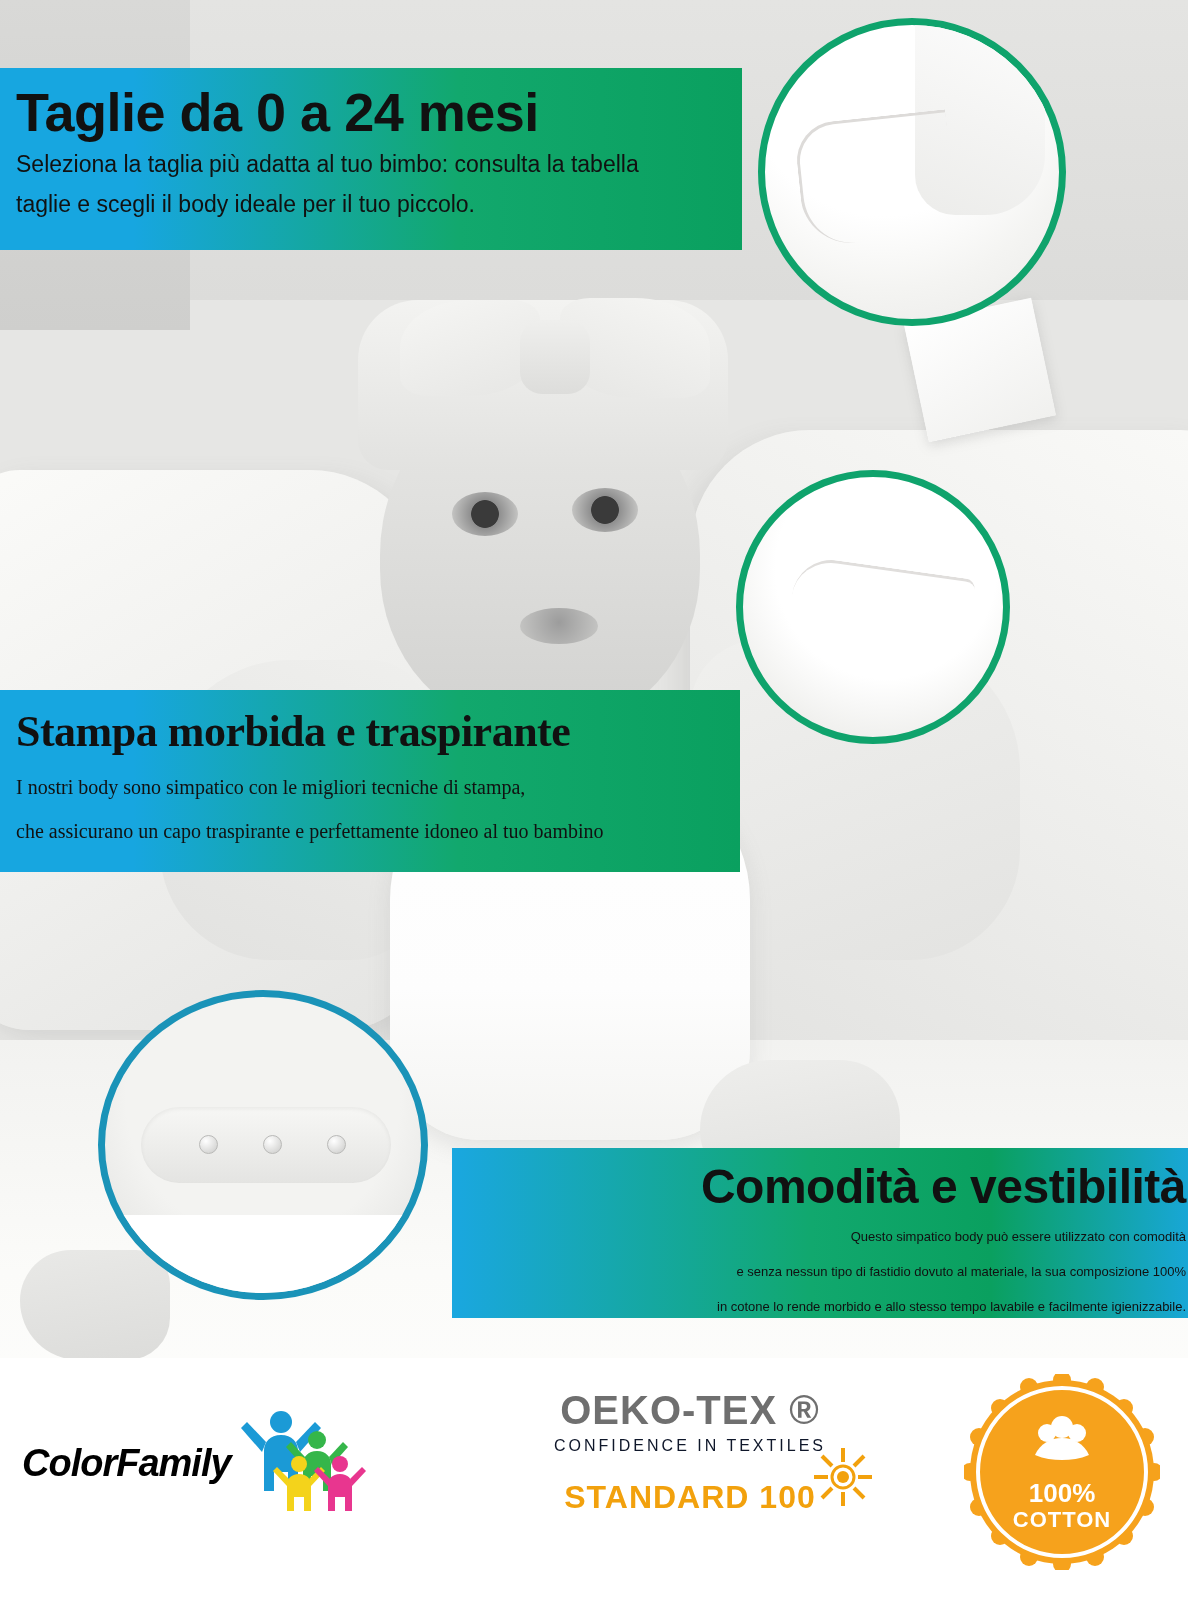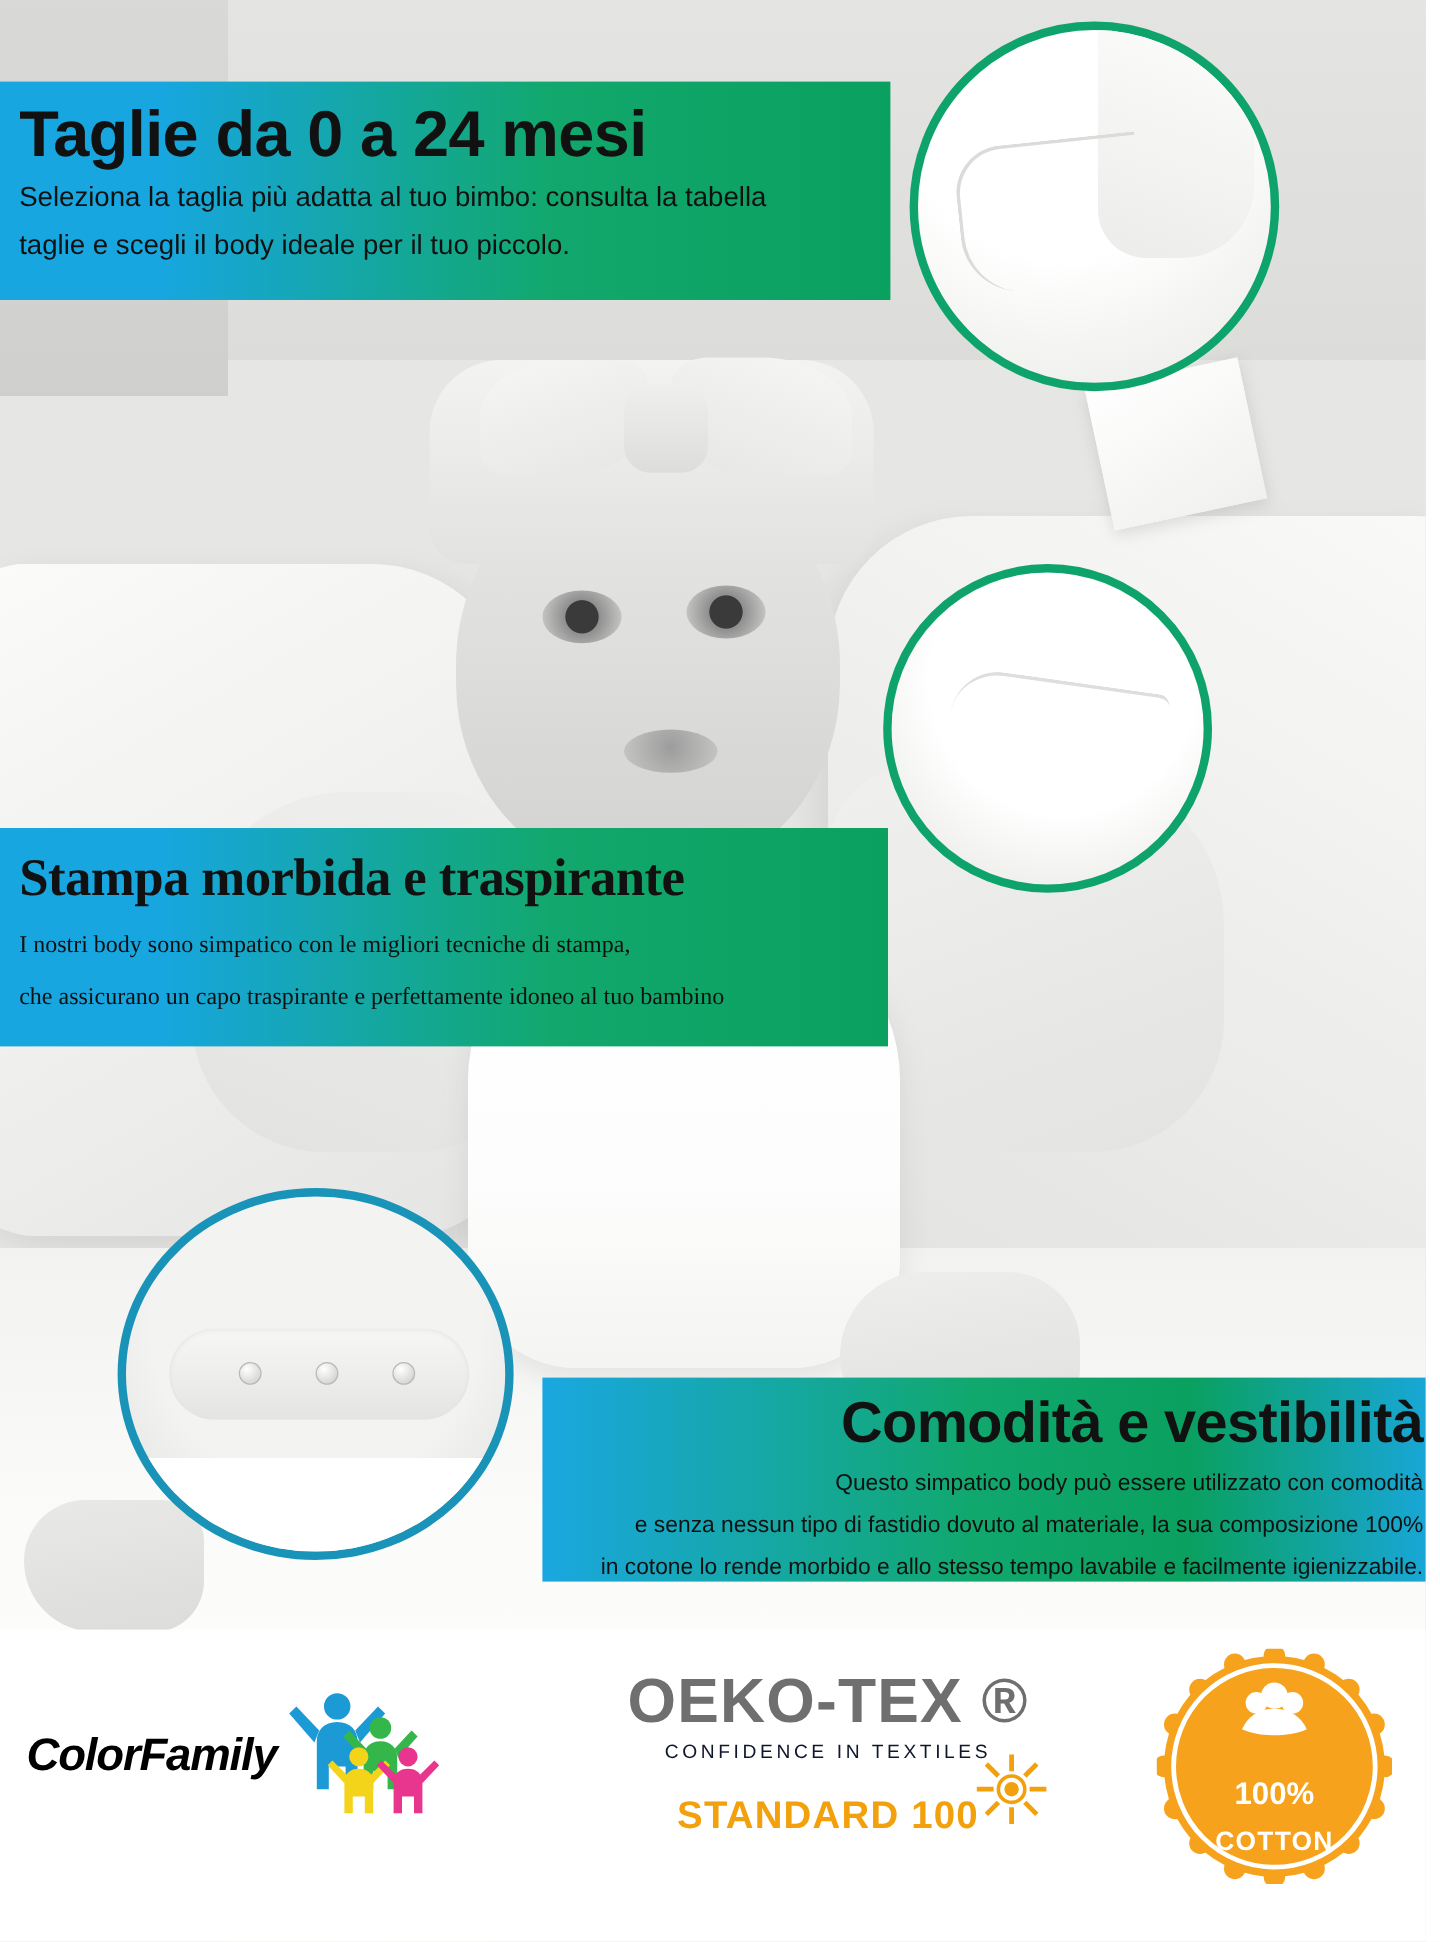--- a/index.html
+++ b/index.html
@@ -175,21 +175,21 @@
   #banner-print p { font-size: 20px; line-height: 34px; margin-top: 10px; }
 
   #banner-comfort {
     left: 452px; top: 1148px; width: 748px; height: 170px;
     padding: 10px 14px 0 14px;
     box-sizing: border-box;
     background: linear-gradient(90deg, #1aa7e0 0%, #11a86e 48%, #0aa05f 72%, #19a7dd 100%);
     text-align: right;
   }
   #banner-comfort h2 { font-size: 48px; line-height: 58px; }
-  #banner-comfort p { font-size: 19px; line-height: 29px; margin-top: 6px; }
+  #banner-comfort p { font-size: 13px; line-height: 29px; margin-top: 6px; }
 
   
   .callout {
     position: absolute;
     border-radius: 50%;
     overflow: hidden;
     box-sizing: border-box;
   }
   #callout-shoulder {
     left: 758px; top: 18px; width: 308px; height: 308px;
@@ -267,21 +267,21 @@
   }
   .family-icons { margin-left: 8px; }
 
   .oeko {
     position: absolute;
     left: 520px; top: 30px;
     width: 340px;
     text-align: center;
   }
   .oeko .line1 {
-    font-size: 52px;
+    font-size: 40px;
     font-weight: bold;
     color: #6f6f6f;
     letter-spacing: 1px;
   }
   .oeko .line2 {
     font-size: 16px;
     color: #0f172a;
     letter-spacing: 3px;
     margin-top: 4px;
   }
@@ -306,21 +306,20 @@
     position: absolute;
     inset: 0;
     border-radius: 50%;
     background: #f6a21c;
     display: flex;
     flex-direction: column;
     align-items: center;
     justify-content: center;
     color: #ffffff;
     box-shadow: 0 0 0 6px #ffffff inset;
-    gap: 14px;
   }
   .cotton-badge .pct {
     font-size: 26px;
     font-weight: bold;
     line-height: 28px;
     margin-top: 8px;
   }
   .cotton-badge .ctn {
     font-size: 22px;
     font-weight: bold;

